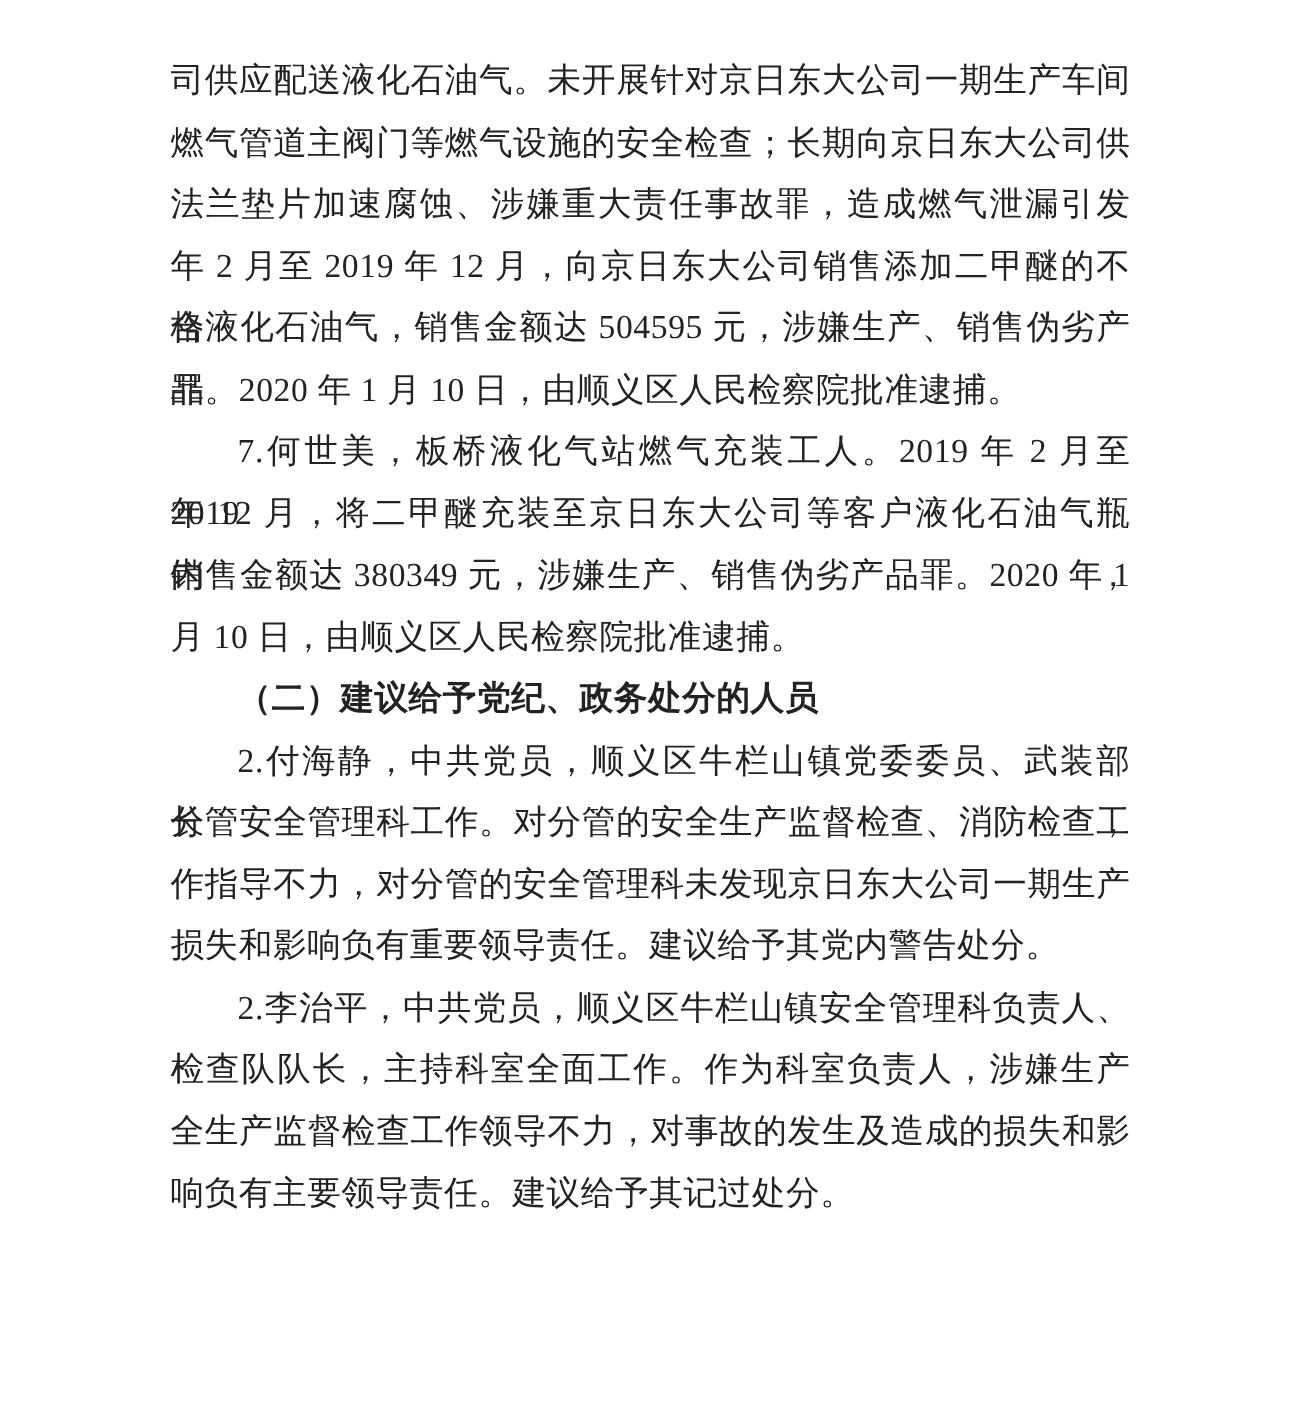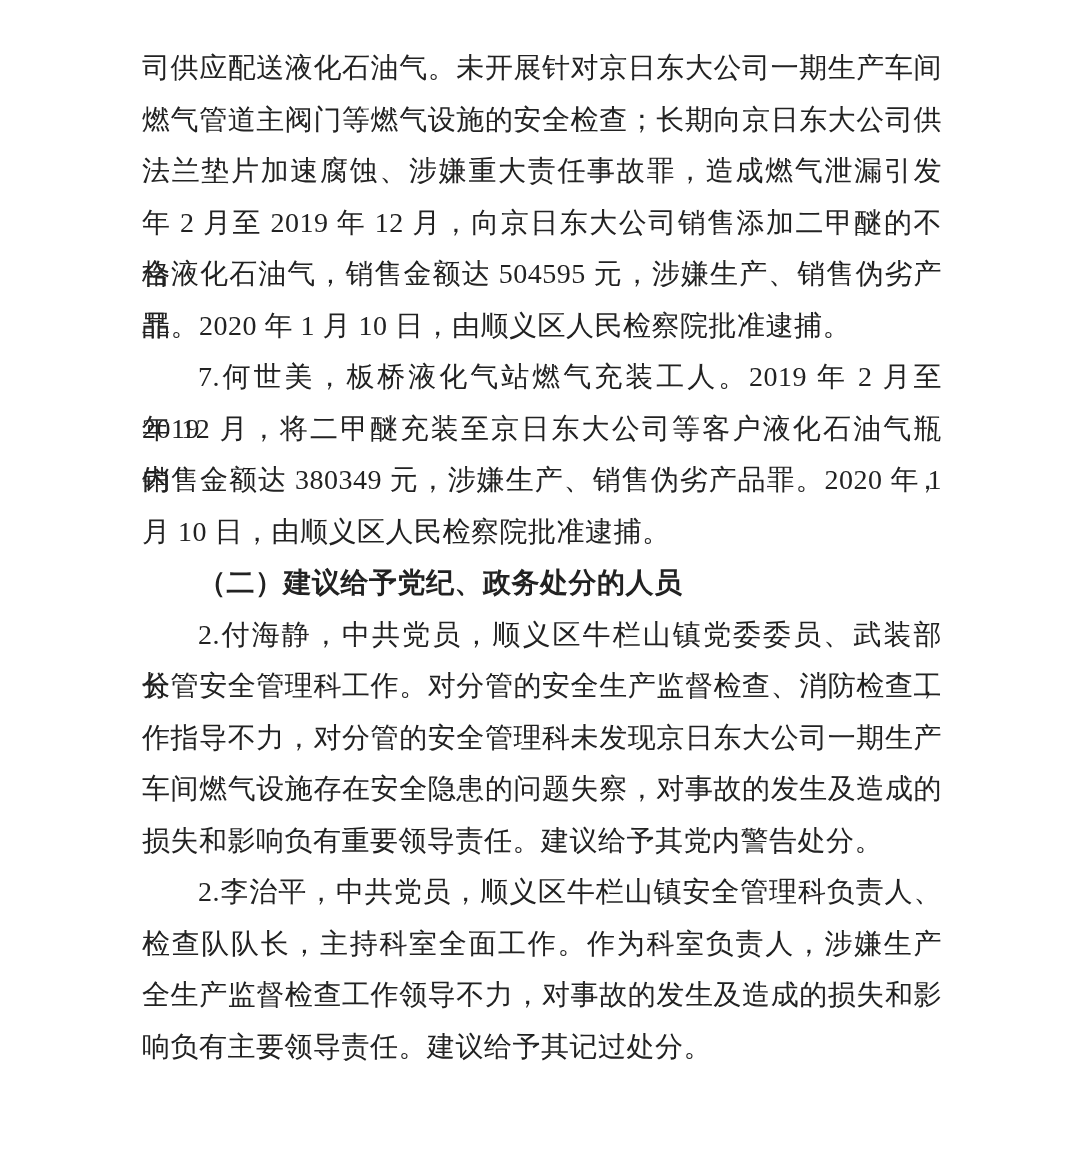--- a/index.html
+++ b/index.html
@@ -58,20 +58,19 @@
       <div class="line just">格液化石油气，销售金额达 504595 元，涉嫌生产、销售伪劣产品</div>
       <div class="line">罪。2020 年 1 月 10 日，由顺义区人民检察院批准逮捕。</div>
       <div class="line just indent">7.何世美，板桥液化气站燃气充装工人。2019 年 2 月至 2019</div>
       <div class="line just">年 12 月，将二甲醚充装至京日东大公司等客户液化石油气瓶内，</div>
       <div class="line just">销售金额达 380349 元，涉嫌生产、销售伪劣产品罪。2020 年 1</div>
       <div class="line">月 10 日，由顺义区人民检察院批准逮捕。</div>
       <div class="line heading indent">（二）建议给予党纪、政务处分的人员</div>
       <div class="line just indent">2.付海静，中共党员，顺义区牛栏山镇党委委员、武装部长，</div>
       <div class="line just">分管安全管理科工作。对分管的安全生产监督检查、消防检查工</div>
       <div class="line just">作指导不力，对分管的安全管理科未发现京日东大公司一期生产</div>
-      <div class="line just">车间燃气设施存在安全隐患的问题失察，对事故的发生及造成的</div>
       <div class="line">损失和影响负有重要领导责任。建议给予其党内警告处分。</div>
       <div class="line just indent">2.李治平，中共党员，顺义区牛栏山镇安全管理科负责人、</div>
       <div class="line just">检查队队长，主持科室全面工作。作为科室负责人，涉嫌生产</div>
       <div class="line just">全生产监督检查工作领导不力，对事故的发生及造成的损失和影</div>
       <div class="line">响负有主要领导责任。建议给予其记过处分。</div>
     </div>
 </div>
 
 </body></html>

